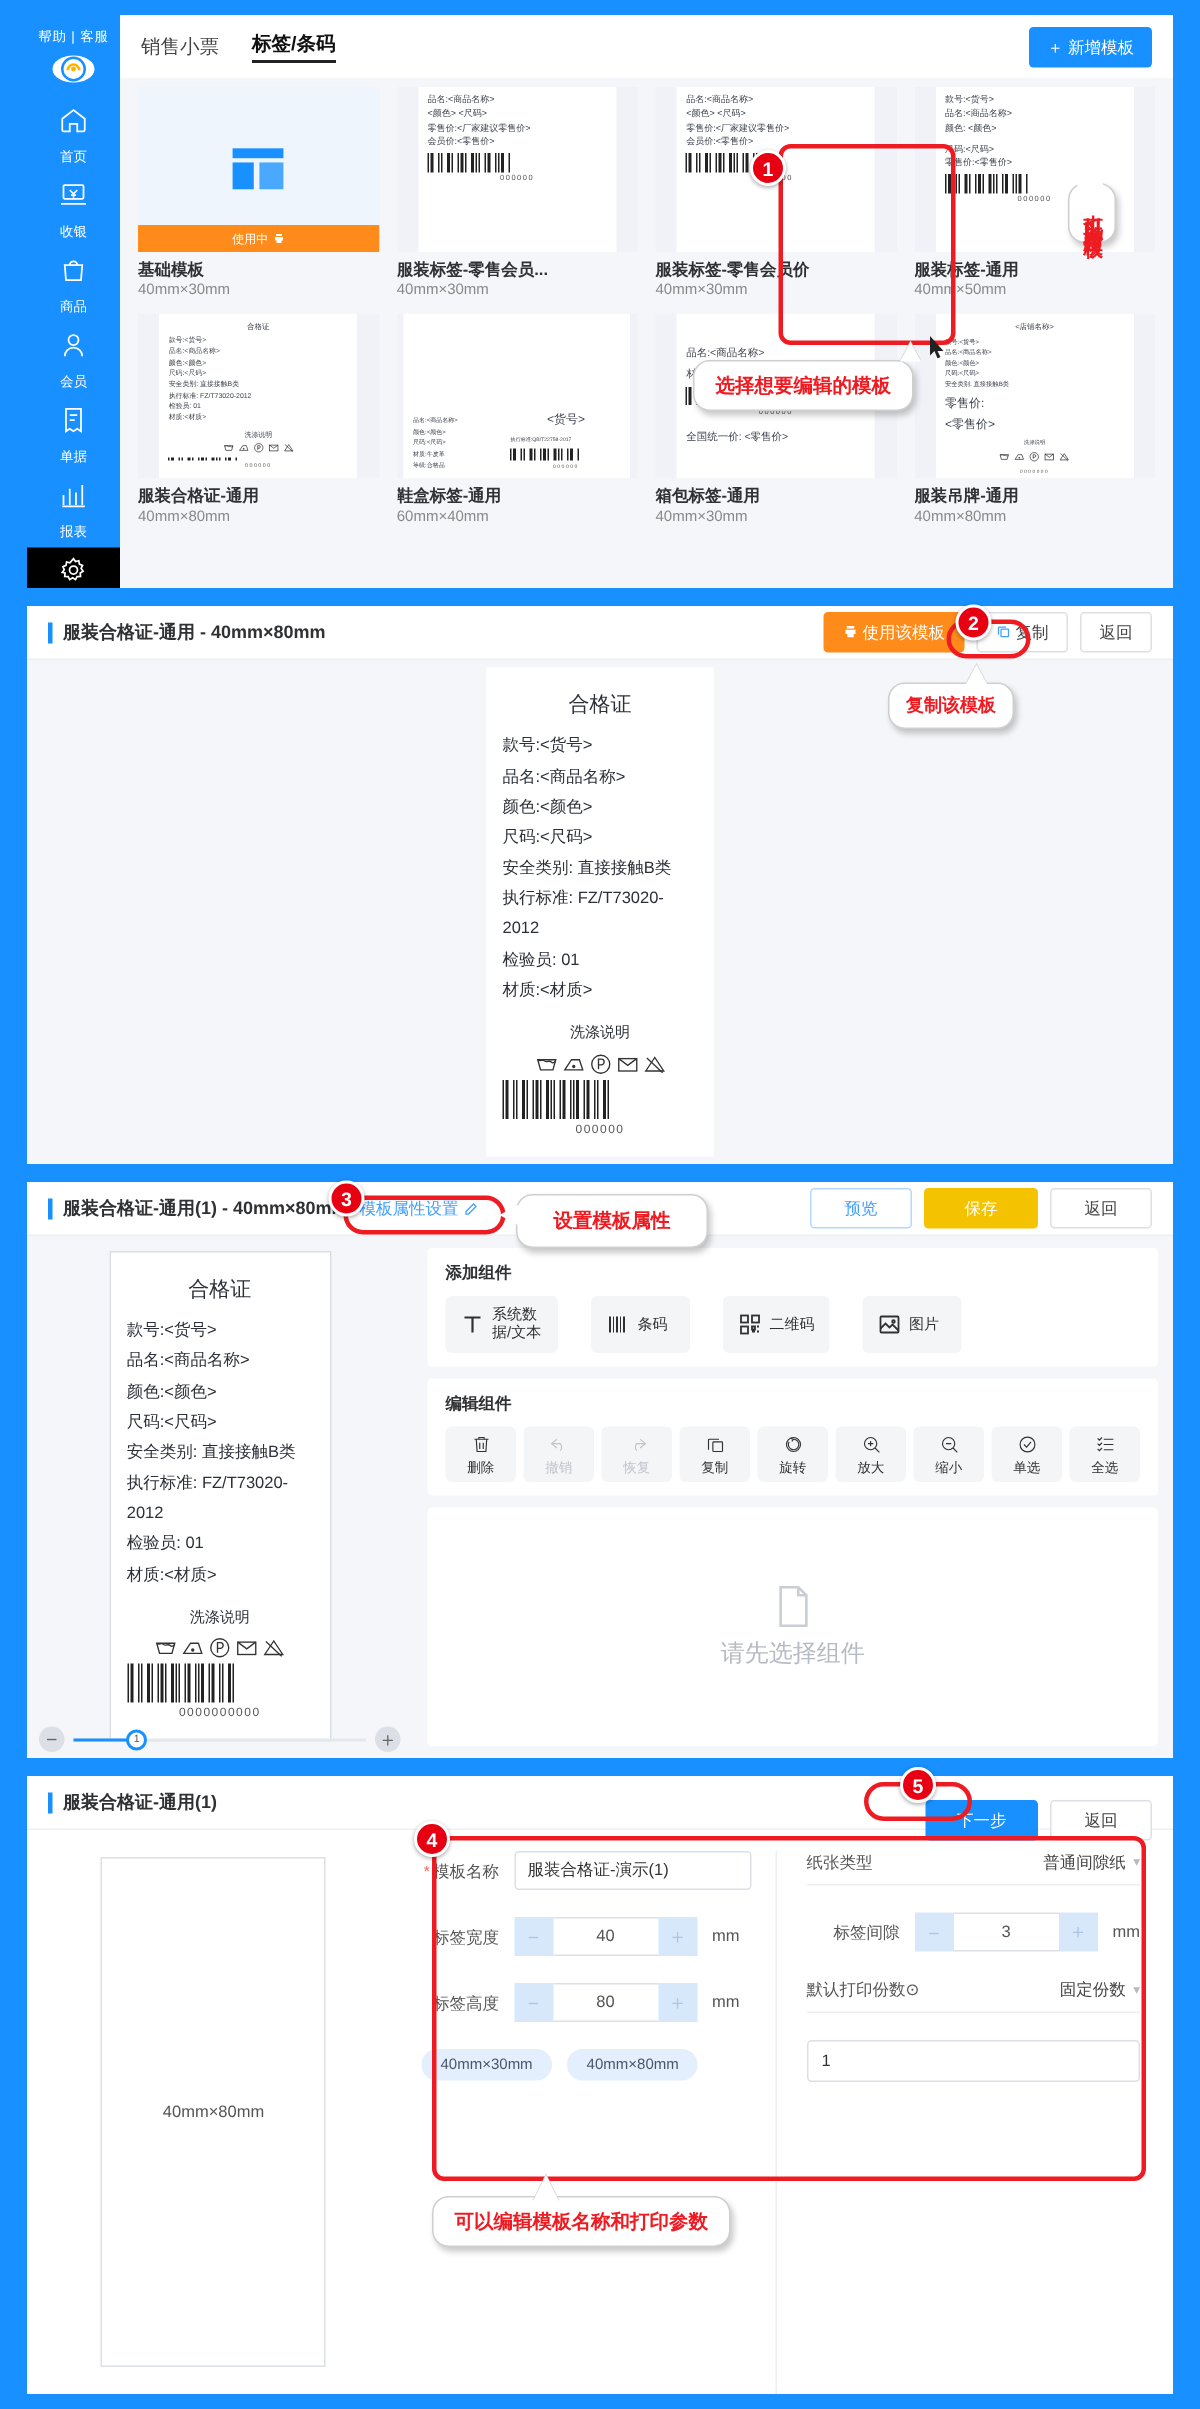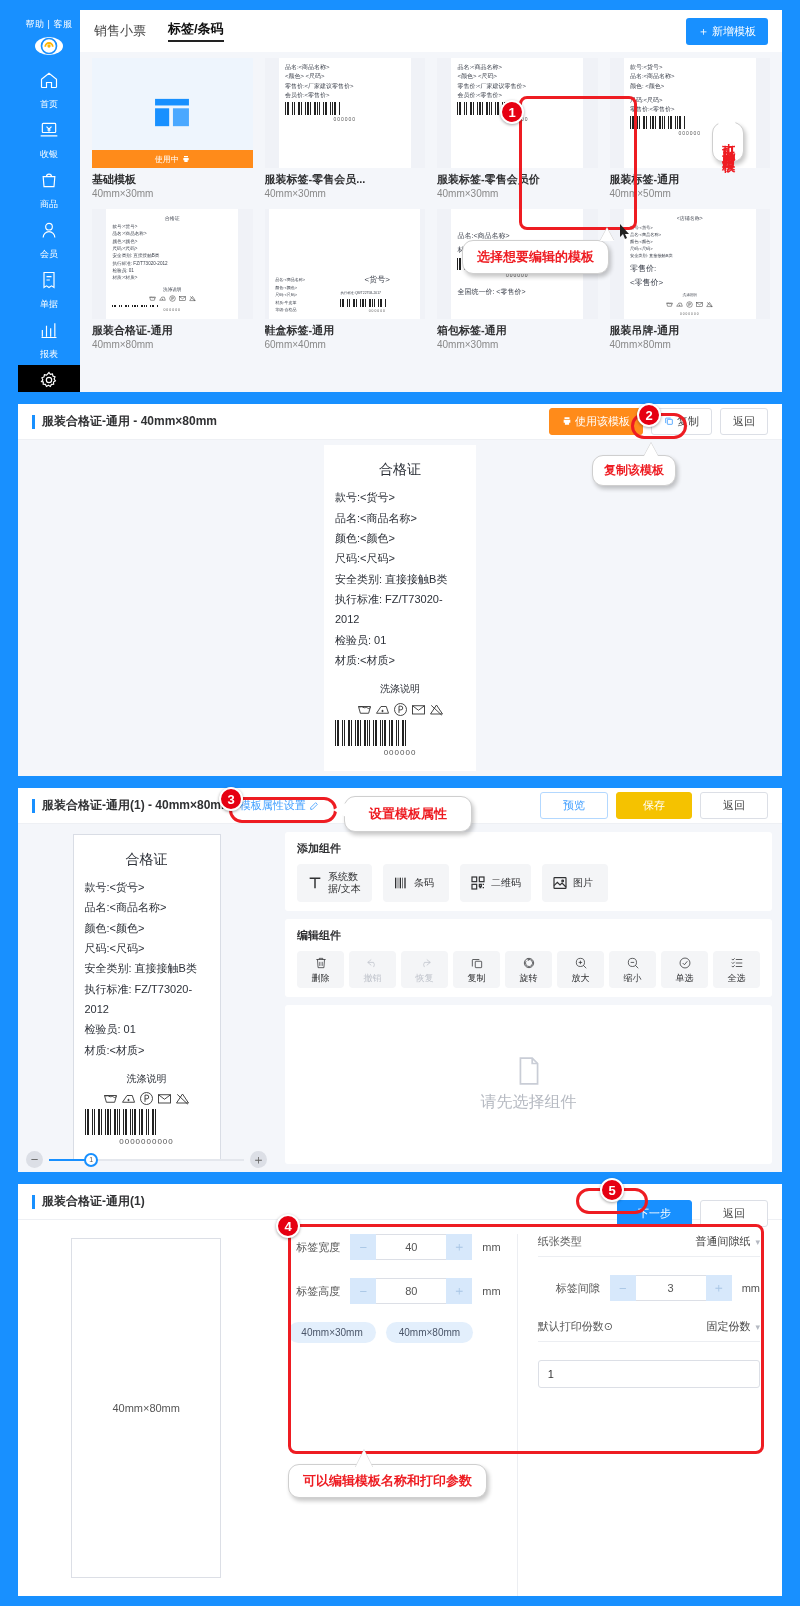--- a/index.html
+++ b/index.html
@@ -88,21 +88,21 @@
   .p3-left { width:276px; background:#f4f6fa; display:flex; flex-direction:column; align-items:center; padding-top:10px; position:relative;}
   .p3-left .bigLabel { border:1px solid #d9dde5; width:148px;}
   .zoombar { position:absolute; bottom:4px; left:0; right:0; display:flex; align-items:center; padding:0 8px; gap:6px;}
   .zcirc { width:17px;height:17px;border-radius:50%;background:#dcdfe6;color:#666;display:flex;align-items:center;justify-content:center;font-size:13px;}
   .ztrack { flex:1; height:2px; background:#e4e7ed; position:relative;}
   .ztrack .fill { position:absolute; left:0; top:0; height:2px; width:22%; background:#1890ff;}
   .zhandle { position:absolute; left:18%; top:-6px; width:14px;height:14px;border-radius:50%;background:#fff;border:2px solid #1890ff;font-size:7px;display:flex;align-items:center;justify-content:center;color:#555;}
   .p3-right { flex:1; padding:8px 10px; display:flex; flex-direction:column; gap:8px;}
   .card { background:#fff; border-radius:3px; padding:9px 12px;}
   .card h4 { font-size:11px; margin-bottom:8px;}
-  .comp-row { display:flex; gap:11px;}
+  .comp-row { display:flex; gap:22px;}
   .comp {
     background:#f4f5f7; border-radius:4px; padding:7px 10px; display:flex; align-items:center; gap:5px;
     font-size:10px; color:#303133; min-width:66px;
   }
   .comp svg { width:16px; height:16px;}
   .edit-row { display:flex; gap:5px;}
   .ebtn { background:#f4f5f7; border-radius:4px; width:47px; padding:5px 0 3px; display:flex; flex-direction:column; align-items:center; gap:2px; font-size:9px; color:#303133;}
   .ebtn.dis { color:#c0c4cc;}
   .ebtn svg { width:14px;height:14px; stroke-width:1.3;}
   .empty { flex:1; background:#fff; border-radius:3px; display:flex; flex-direction:column; align-items:center; justify-content:center; gap:6px; color:#b6bac2; font-size:16px;}
@@ -930,20 +930,24 @@
   </div>
   <div class="p4-body">
     <div class="p4-left">
       <div class="paper">
         <span>40mm×80mm</span>
       </div>
     </div>
     <div class="p4-right">
       <div class="fcol">
         <div class="frow">
+          <div class="flab"><span class="req">*</span><span>模板名称</span></div>
+          <div class="finput">服装合格证-演示(1)</div>
+        </div>
+        <div class="frow">
           <div class="flab">标签宽度</div>
           <div class="stepper">
             <div class="sb">−</div>
             <div class="sv">40</div>
             <div class="sb">＋</div>
           </div>
           <div class="unit">mm</div>
         </div>
         <div class="frow">
           <div class="flab">标签高度</div>

